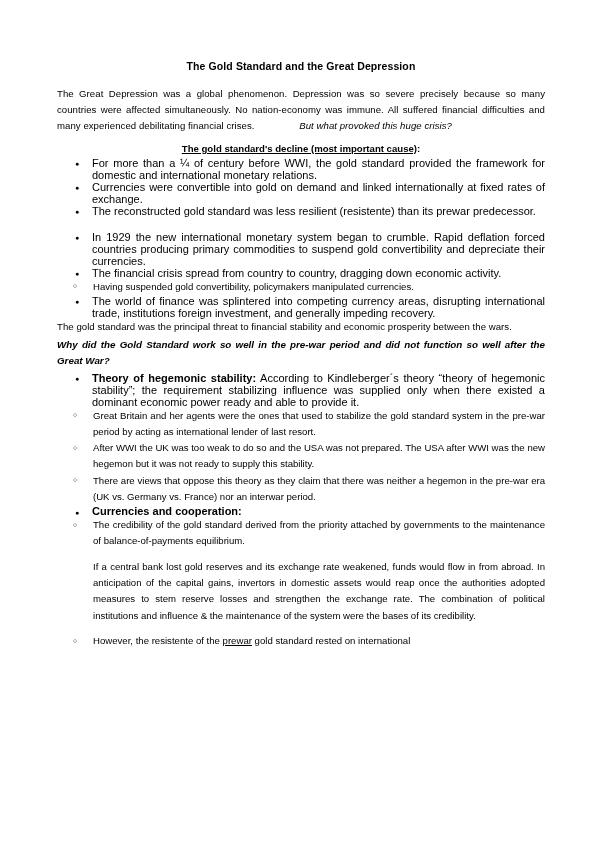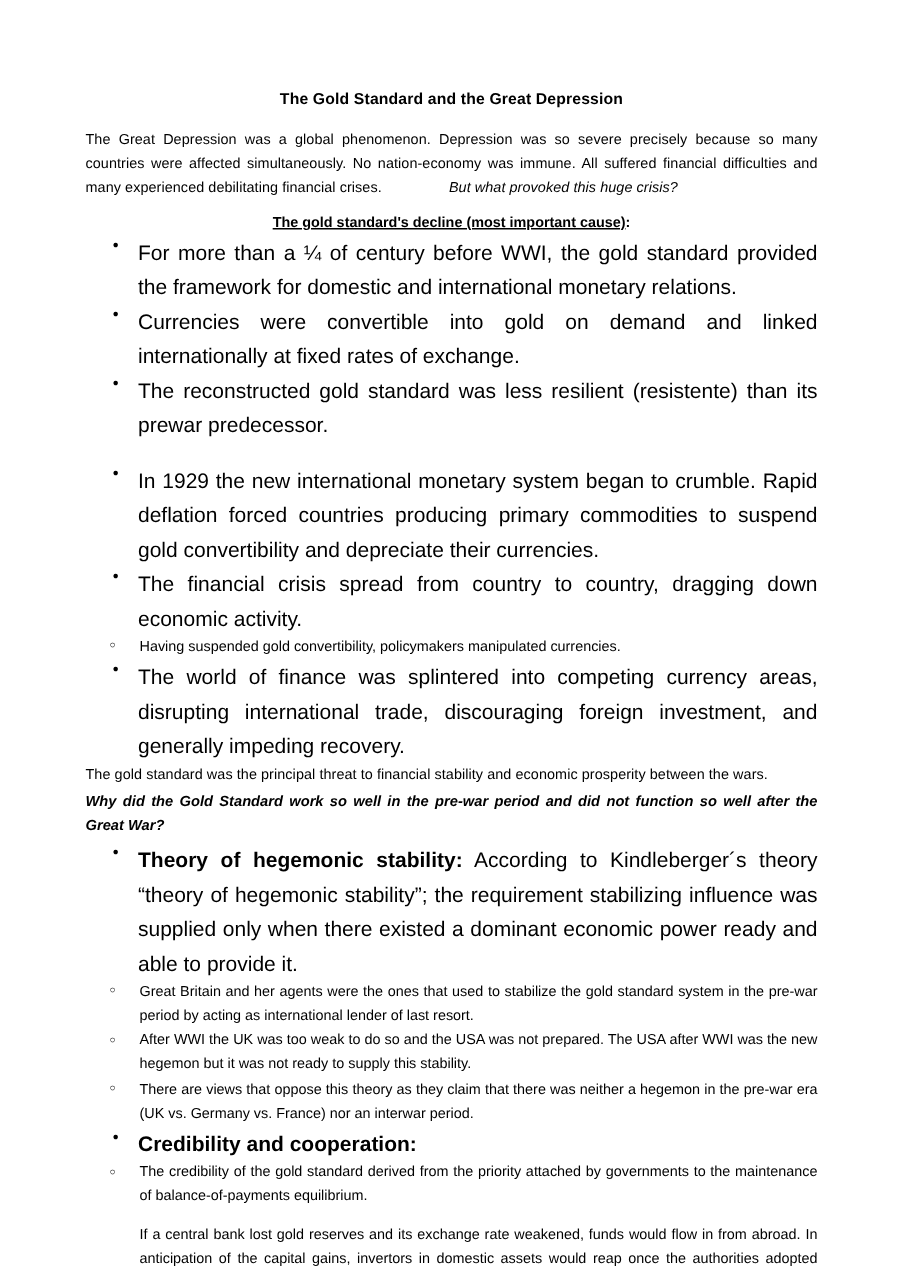--- a/index.html
+++ b/index.html
@@ -68,22 +68,22 @@
   }
 
   ul.level1 {
     list-style: none;
     margin: 0;
     padding: 0;
   }
   ul.level1 > li.bullet1 {
     position: relative;
     padding-left: 35px;
-    font-size: 14px;
-    line-height: 23px;
+    font-size: 11px;
+    line-height: 12px;
     text-align: justify;
     margin-bottom: 0;
   }
   ul.level1 > li.bullet1::before {
     content: "\25CF";
     position: absolute;
     left: 18px;
     top: -0.5px;
     font-size: 7px;
     line-height: 16.2px;
@@ -138,44 +138,44 @@
   <ul class="level1">
     <li class="bullet1 spaced-top">In 1929 the new international monetary system began to crumble. Rapid deflation forced countries producing primary commodities to suspend gold convertibility and depreciate  their currencies.</li>
     <li class="bullet1">The financial crisis spread from country to country, dragging down economic activity.</li>
   </ul>
 
   <ul class="level2">
     <li class="bullet2">Having suspended gold convertibility, policymakers manipulated currencies.</li>
   </ul>
 
   <ul class="level1">
-    <li class="bullet1">The  world of finance was splintered into competing currency areas, disrupting international trade, discouraging  foreign investment, and generally impeding recovery.</li>
+    <li class="bullet1">The  world of finance was splintered into competing currency areas, disrupting international trade, institutions  foreign investment, and generally impeding recovery.</li>
   </ul>
 
   <p class="body-text tight">The gold standard was the principal threat to financial stability and economic prosperity between the wars.</p>
 
   <h3 class="question-heading">Why did the Gold Standard work so well in  the pre-war period and did not function so well after the Great War?</h3>
 
   <ul class="level1">
     <li class="bullet1"><span class="bold">Theory of hegemonic stability:</span><span> According to Kindleberger´s theory “theory of hegemonic stability”; the   requirement stabilizing influence was supplied only when there existed a dominant economic power ready and able to provide it.</span></li>
   </ul>
 
   <ul class="level2">
     <li class="bullet2">Great Britain and her agents were the ones that used to stabilize the  gold standard system in the pre-war period by acting as international lender of last resort.</li>
     <li class="bullet2">After WWI the UK  was too weak to do so and the USA was not prepared. The USA after WWI was the new hegemon but it was  not ready to supply this stability.</li>
     <li class="bullet2">There are views that oppose this theory as they claim that there was   neither a hegemon in the pre-war era (UK vs. Germany vs. France) nor an interwar period.</li>
   </ul>
 
   <ul class="level1">
-    <li class="bullet1"><span class="bold">Credibility and cooperation:</span></li>
+    <li class="bullet1"><span class="bold">Currencies and cooperation:</span></li>
   </ul>
 
   <ul class="level2">
     <li class="bullet2">The credibility of the gold standard  derived from the priority attached by governments to the maintenance of balance-of-payments equilibrium.</li>
   </ul>
 
   <p class="nomarker">If a central bank lost gold reserves and its exchange rate weakened, funds would flow in from abroad. In anticipation of the capital gains, invertors in domestic assets would reap once the authorities adopted  measures to stem reserve losses and strengthen the exchange rate. The combination of political institutions and influence &amp; the maintenance of the system were the bases of its credibility.</p>
 
   <ul class="level2">
-    <li class="bullet2"><span>However, the resistente of the </span><span class="underline">finance</span><span> gold standard rested on international</span></li>
+    <li class="bullet2"><span>However, the resistente of the </span><span class="underline">prewar</span><span> gold standard rested on international</span></li>
   </ul>
 
 </div>
 
 </body></html>

